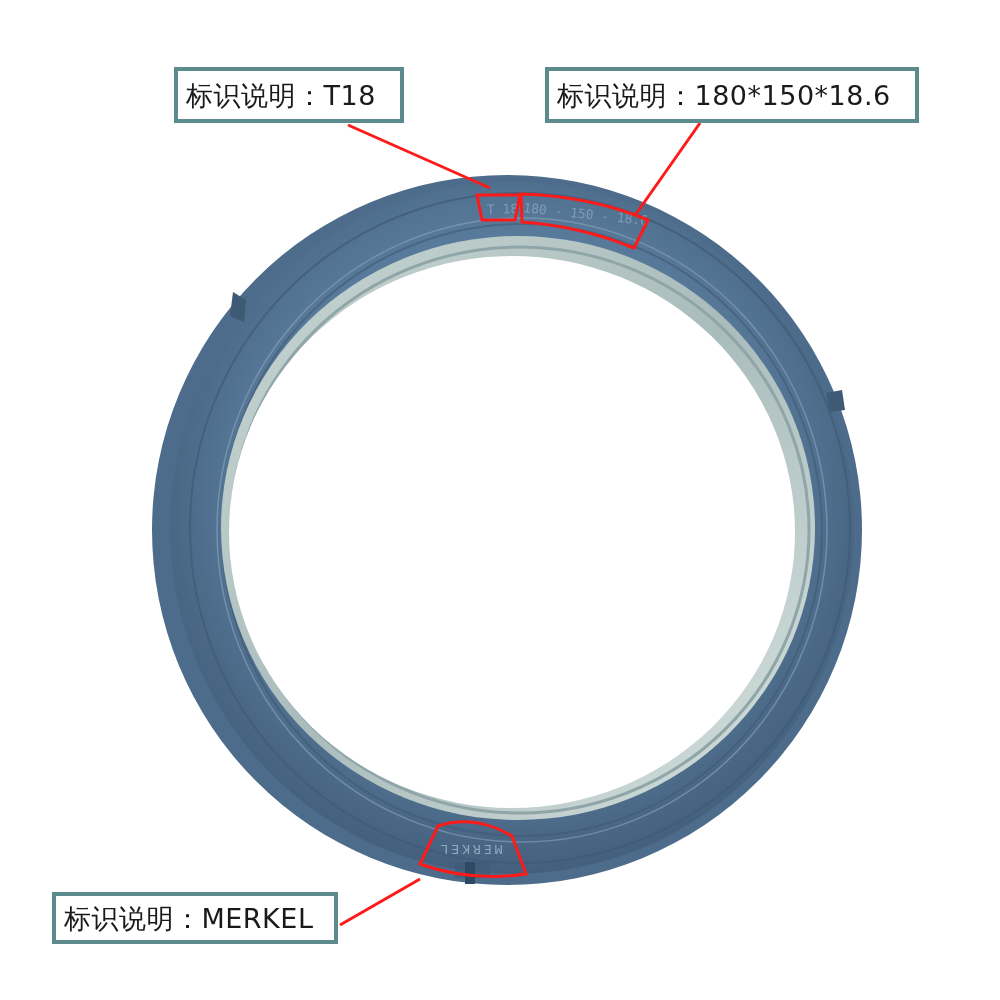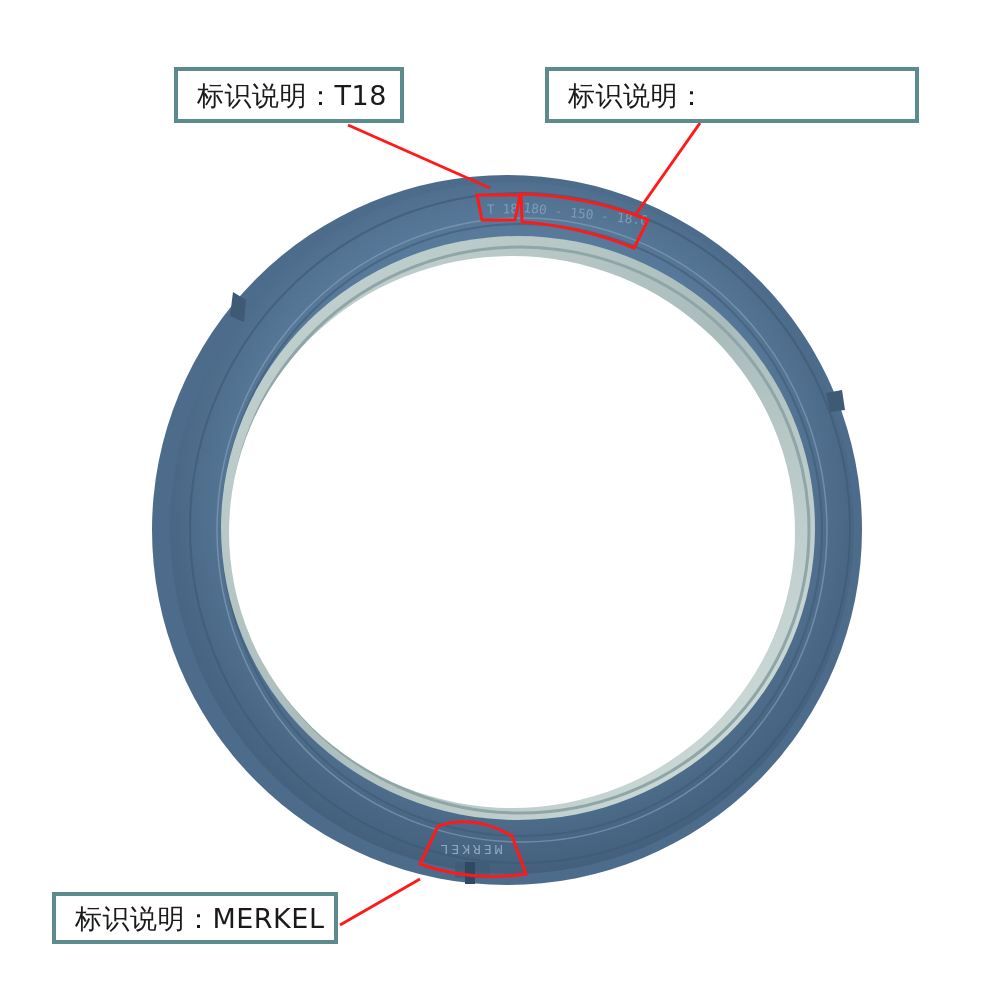--- a/index.html
+++ b/index.html
@@ -9,21 +9,21 @@
   .ring-svg { position: absolute; left: 0; top: 0; }
   .label-box {
     position: absolute;
     background: #ffffff;
     border: 4px solid #5b8b8c;
     box-sizing: border-box;
     color: #1a1a1a;
     font-size: 27px;
     line-height: 1;
     display: flex; align-items: center;
-    padding: 0 19px;
+    padding: 0 8px;
     white-space: nowrap;
     letter-spacing: 0.5px;
   }
   #box-t18 { left: 174px; top: 67px; width: 230px; height: 56px; }
   #box-size { left: 545px; top: 67px; width: 374px; height: 56px; }
   #box-merkel { left: 52px; top: 892px; width: 286px; height: 52px; }
 </style>
 </head>
 <body>
 
@@ -93,19 +93,20 @@
     <line x1="340" y1="925" x2="420" y2="879" stroke="#ff1a1a" stroke-width="3"></line>
   </svg>
 
   <div class="label-box" id="box-t18">
     <span>标识说明：</span>
     <span>T18</span>
   </div>
 
   <div class="label-box" id="box-size">
     <span>标识说明：</span>
+    <span>180*150*18.6</span>
   </div>
 
   <div class="label-box" id="box-merkel">
     <span>标识说明：</span>
     <span>MERKEL</span>
   </div>
 </div>
 
 </body></html>

